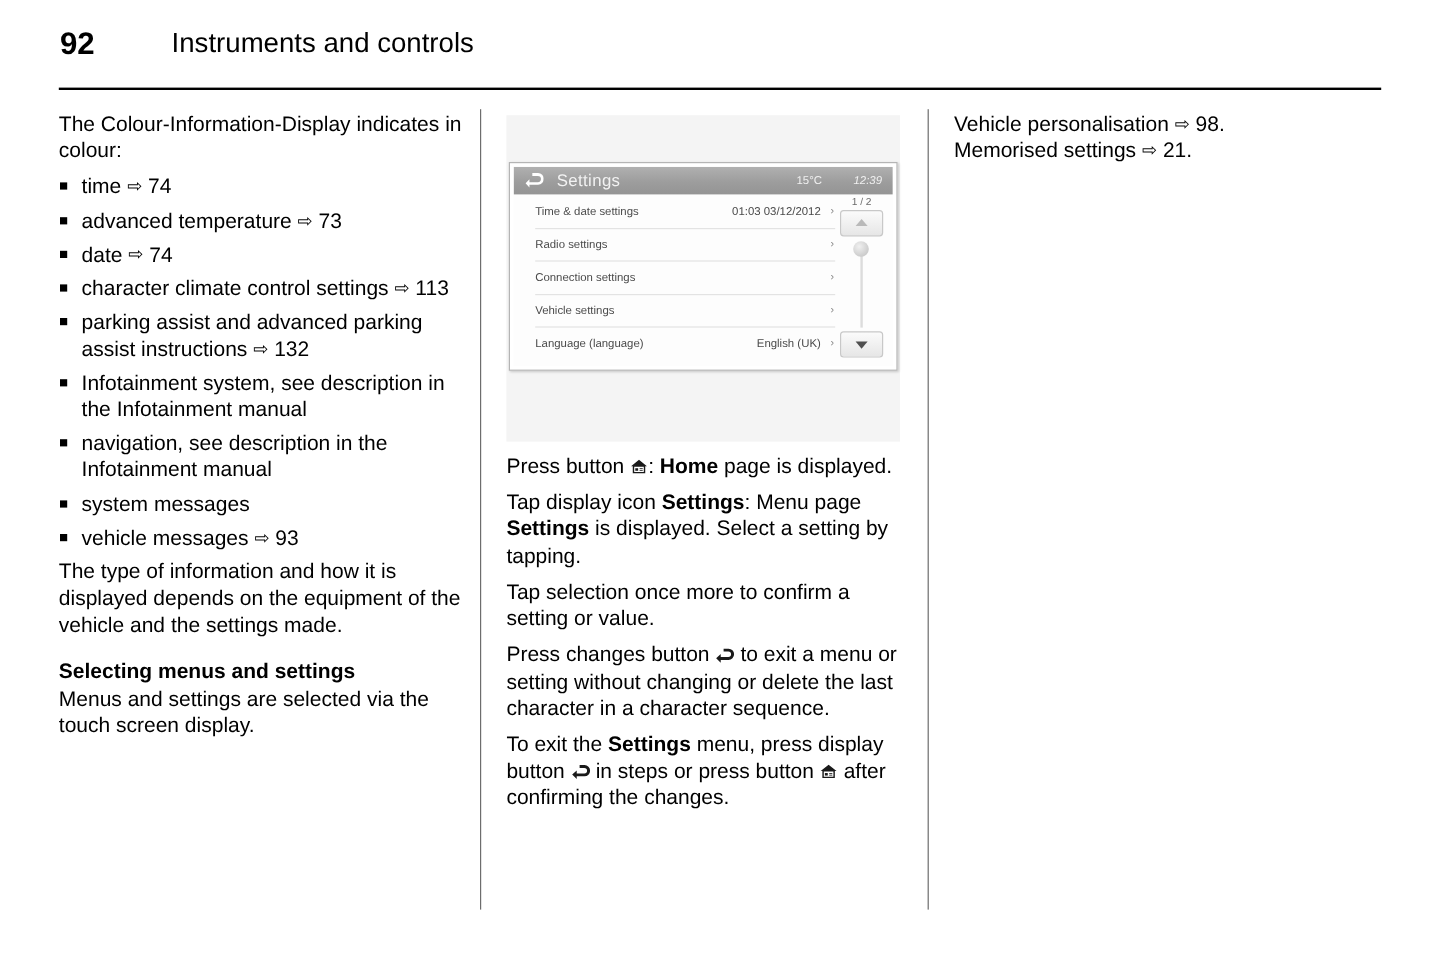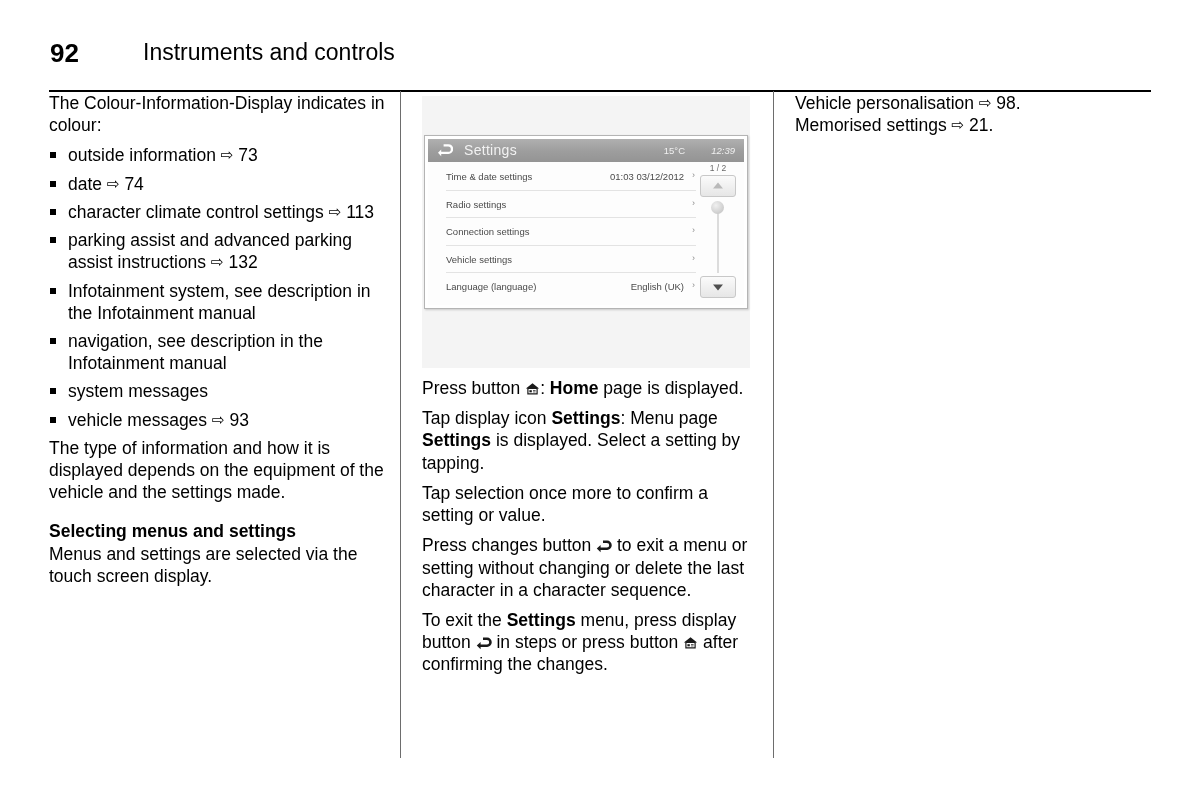--- a/index.html
+++ b/index.html
@@ -16,21 +16,20 @@
     position: relative;
     overflow: hidden;
   }
 
   
   .page-header {
     position: absolute;
     left: 0; top: 0;
     width: 1028px;
     height: 78px;
-    margin-top: 17px;
   }
   .page-number {
     position: absolute;
     left: 50px;
     top: 23px;
     font-size: 26px;
     font-weight: bold;
     letter-spacing: 0px;
     line-height: 1;
   }
@@ -303,21 +302,22 @@
 
 <div class="col-divider left"></div>
 <div class="col-divider right"></div>
 
 <div class="column col-1">
 
   <p class="para">The Colour-Information-Display indicates in colour:</p>
 
   <ul class="bullets" id="bullet-list">
 
-      <li><span class="sq"></span><span>outside information</span> <span class="ref-arrow">⇨</span> <span>73</span></li>
+  <li><span class="sq"></span><span>time</span> <span class="ref-arrow">⇨</span> <span>74</span></li>
+      <li><span class="sq"></span><span>advanced temperature</span> <span class="ref-arrow">⇨</span> <span>73</span></li>
       <li><span class="sq"></span><span>date</span> <span class="ref-arrow">⇨</span> <span>74</span></li>
       <li><span class="sq"></span><span>character climate control settings</span> <span class="ref-arrow">⇨</span> <span>113</span></li>
       <li><span class="sq"></span><span>parking assist and advanced parking assist instructions</span> <span class="ref-arrow">⇨</span> <span>132</span></li>
       <li><span class="sq"></span><span>Infotainment system, see description in the Infotainment manual</span></li>
       <li><span class="sq"></span><span>navigation, see description in the Infotainment manual</span></li>
       <li><span class="sq"></span><span>system messages</span></li>
       <li><span class="sq"></span><span>vehicle messages</span> <span class="ref-arrow">⇨</span> <span>93</span></li>
     </ul>
 
   <p class="para">The type of information and how it is displayed depends on the equipment of the vehicle and the settings made.</p>

